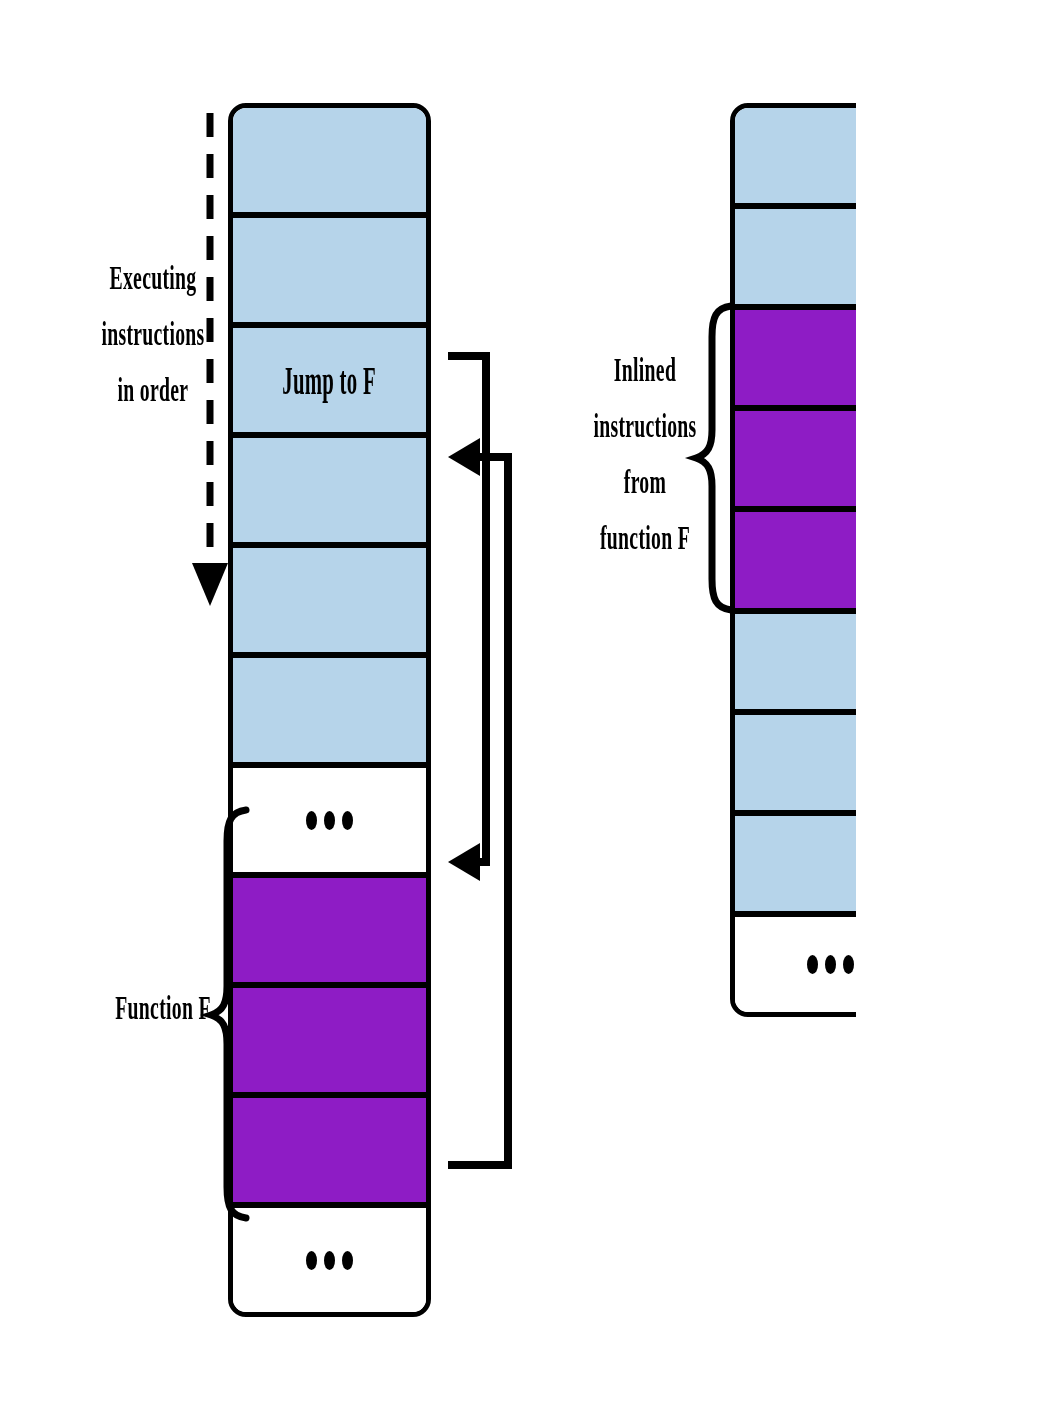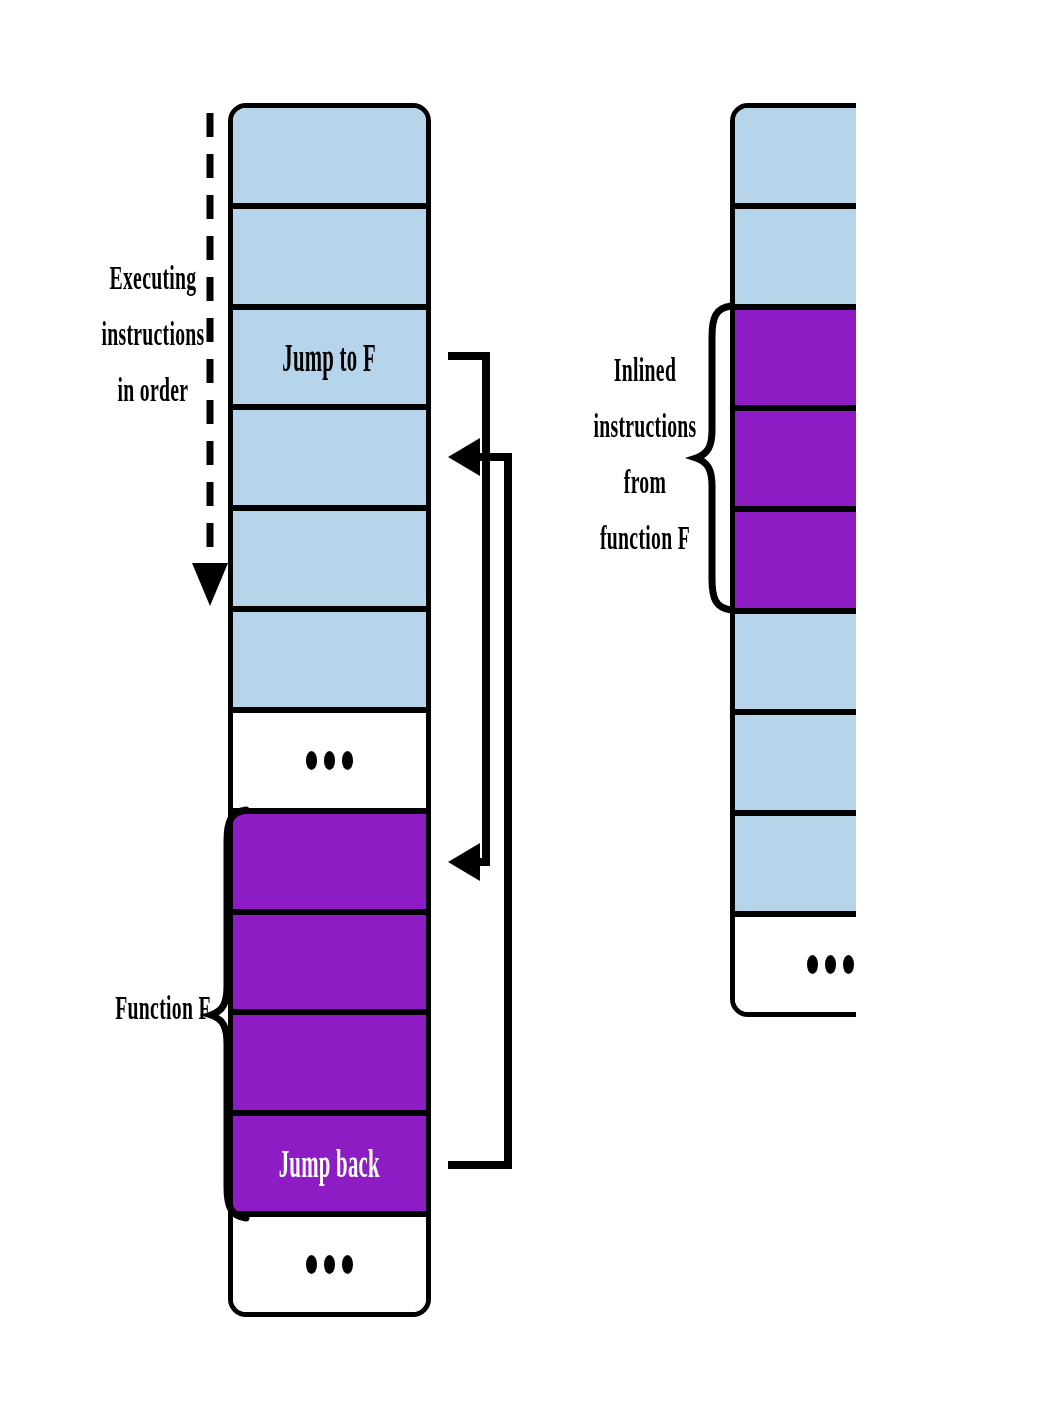--- a/index.html
+++ b/index.html
@@ -88,23 +88,20 @@
       <div class="cell white">
         <div class="dots">
           <span class="dot"></span>
           <span class="dot"></span>
           <span class="dot"></span>
         </div>
       </div>
       <div class="cell purple"></div>
       <div class="cell purple"></div>
       <div class="cell purple"></div>
-      <div class="cell purple">
-        <span class="cell-label white">Jump back</span>
-      </div>
       <div class="cell white">
         <div class="dots">
           <span class="dot"></span>
           <span class="dot"></span>
           <span class="dot"></span>
         </div>
       </div>
     </div>
   <div class="column" id="right-column">
       <div class="cell blue"></div>

